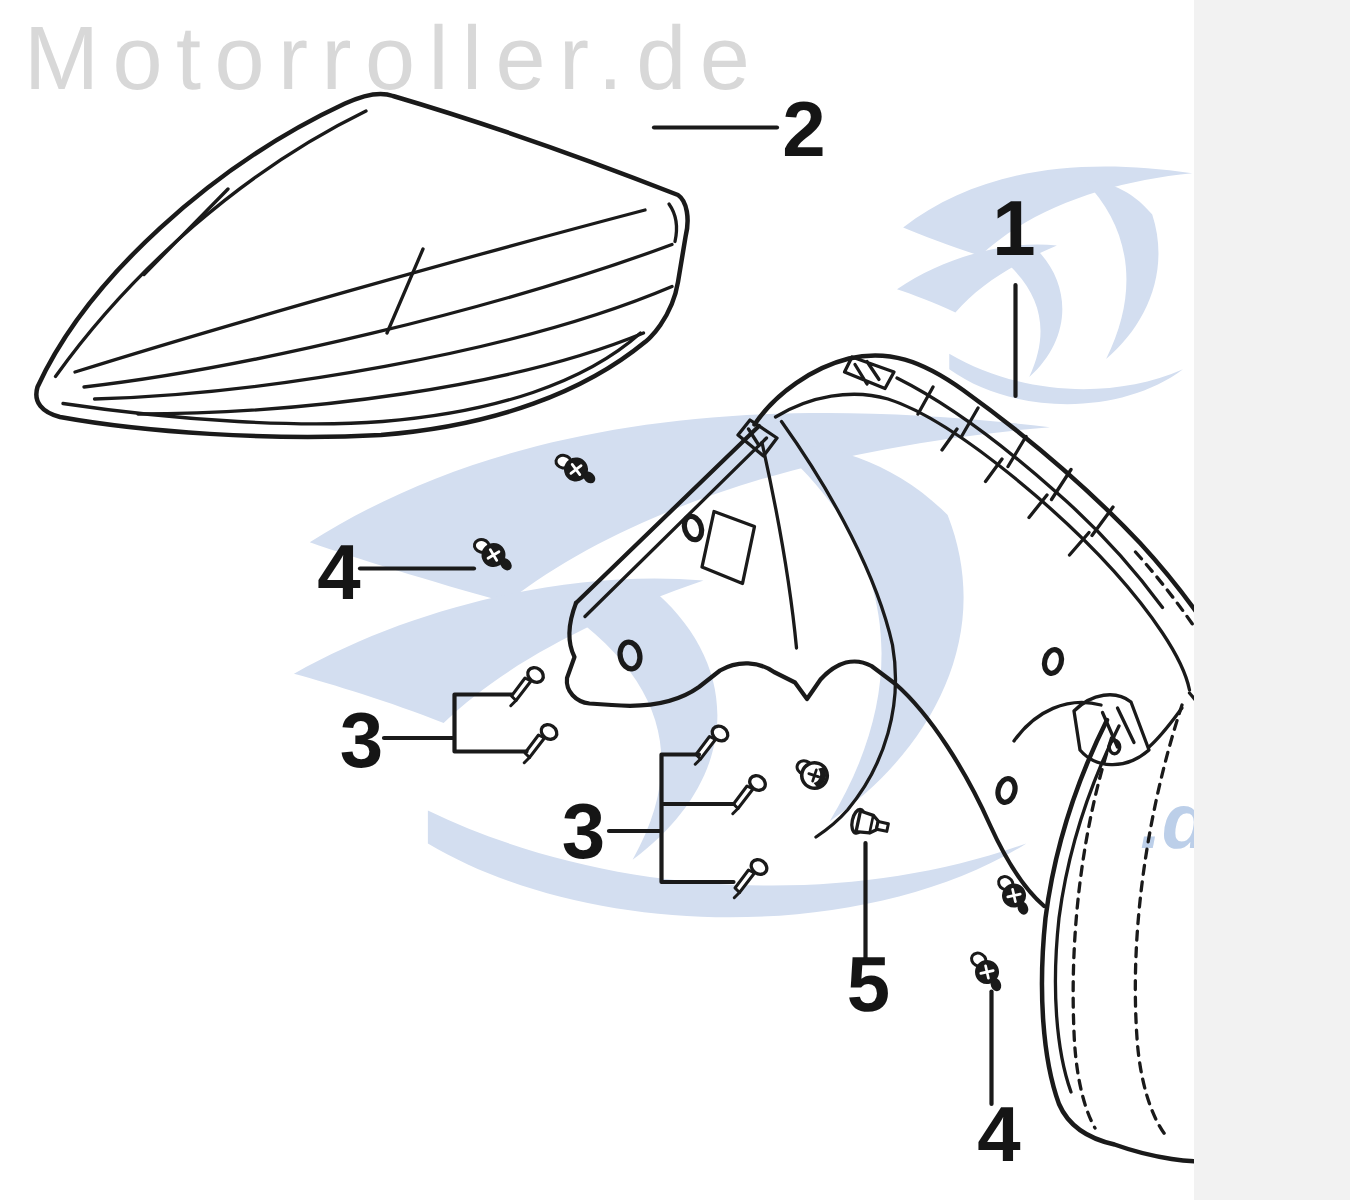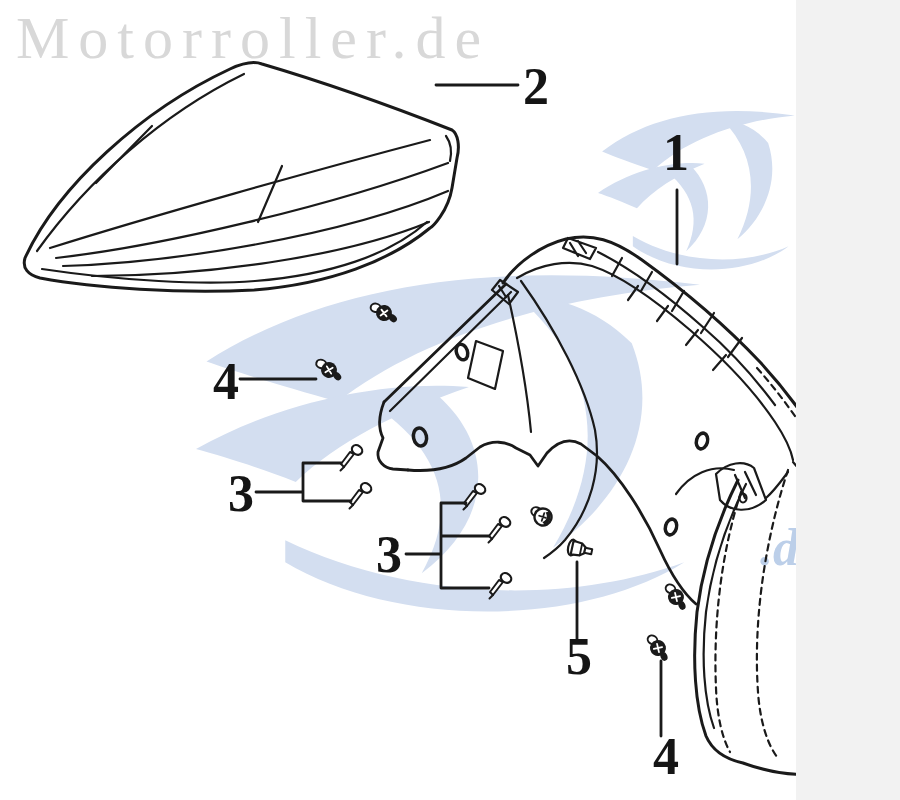--- a/index.html
+++ b/index.html
@@ -6,21 +6,21 @@
     --line:#1a1a1a;
     --header-text:#d8d8d8;
     --big-text:#e4e4e4;
     --suffix-text:#bccfe9;
     --logo-blue:#d3def0;
     --bg:#ffffff;
   }
   html,body{margin:0;padding:0;background:#f2f2f2;}
   .stage{
     position:relative;width:796px;height:800px;background:var(--bg);
-    overflow:hidden;font-family:Liberation Serif, serif;
+    overflow:hidden;font-family:Liberation Sans, sans-serif;
   }
   .stage > *{position:absolute;}
   .wm-header{
     left:16px;top:4px;font-size:60px;font-weight:400;letter-spacing:9px;
     color:var(--header-text);white-space:nowrap;user-select:none;
   }
   .wm-big{
     left:22px;top:548px;font-size:158px;line-height:1;font-weight:bold;font-style:italic;
     letter-spacing:-4px;color:var(--big-text);white-space:nowrap;user-select:none;
   }

